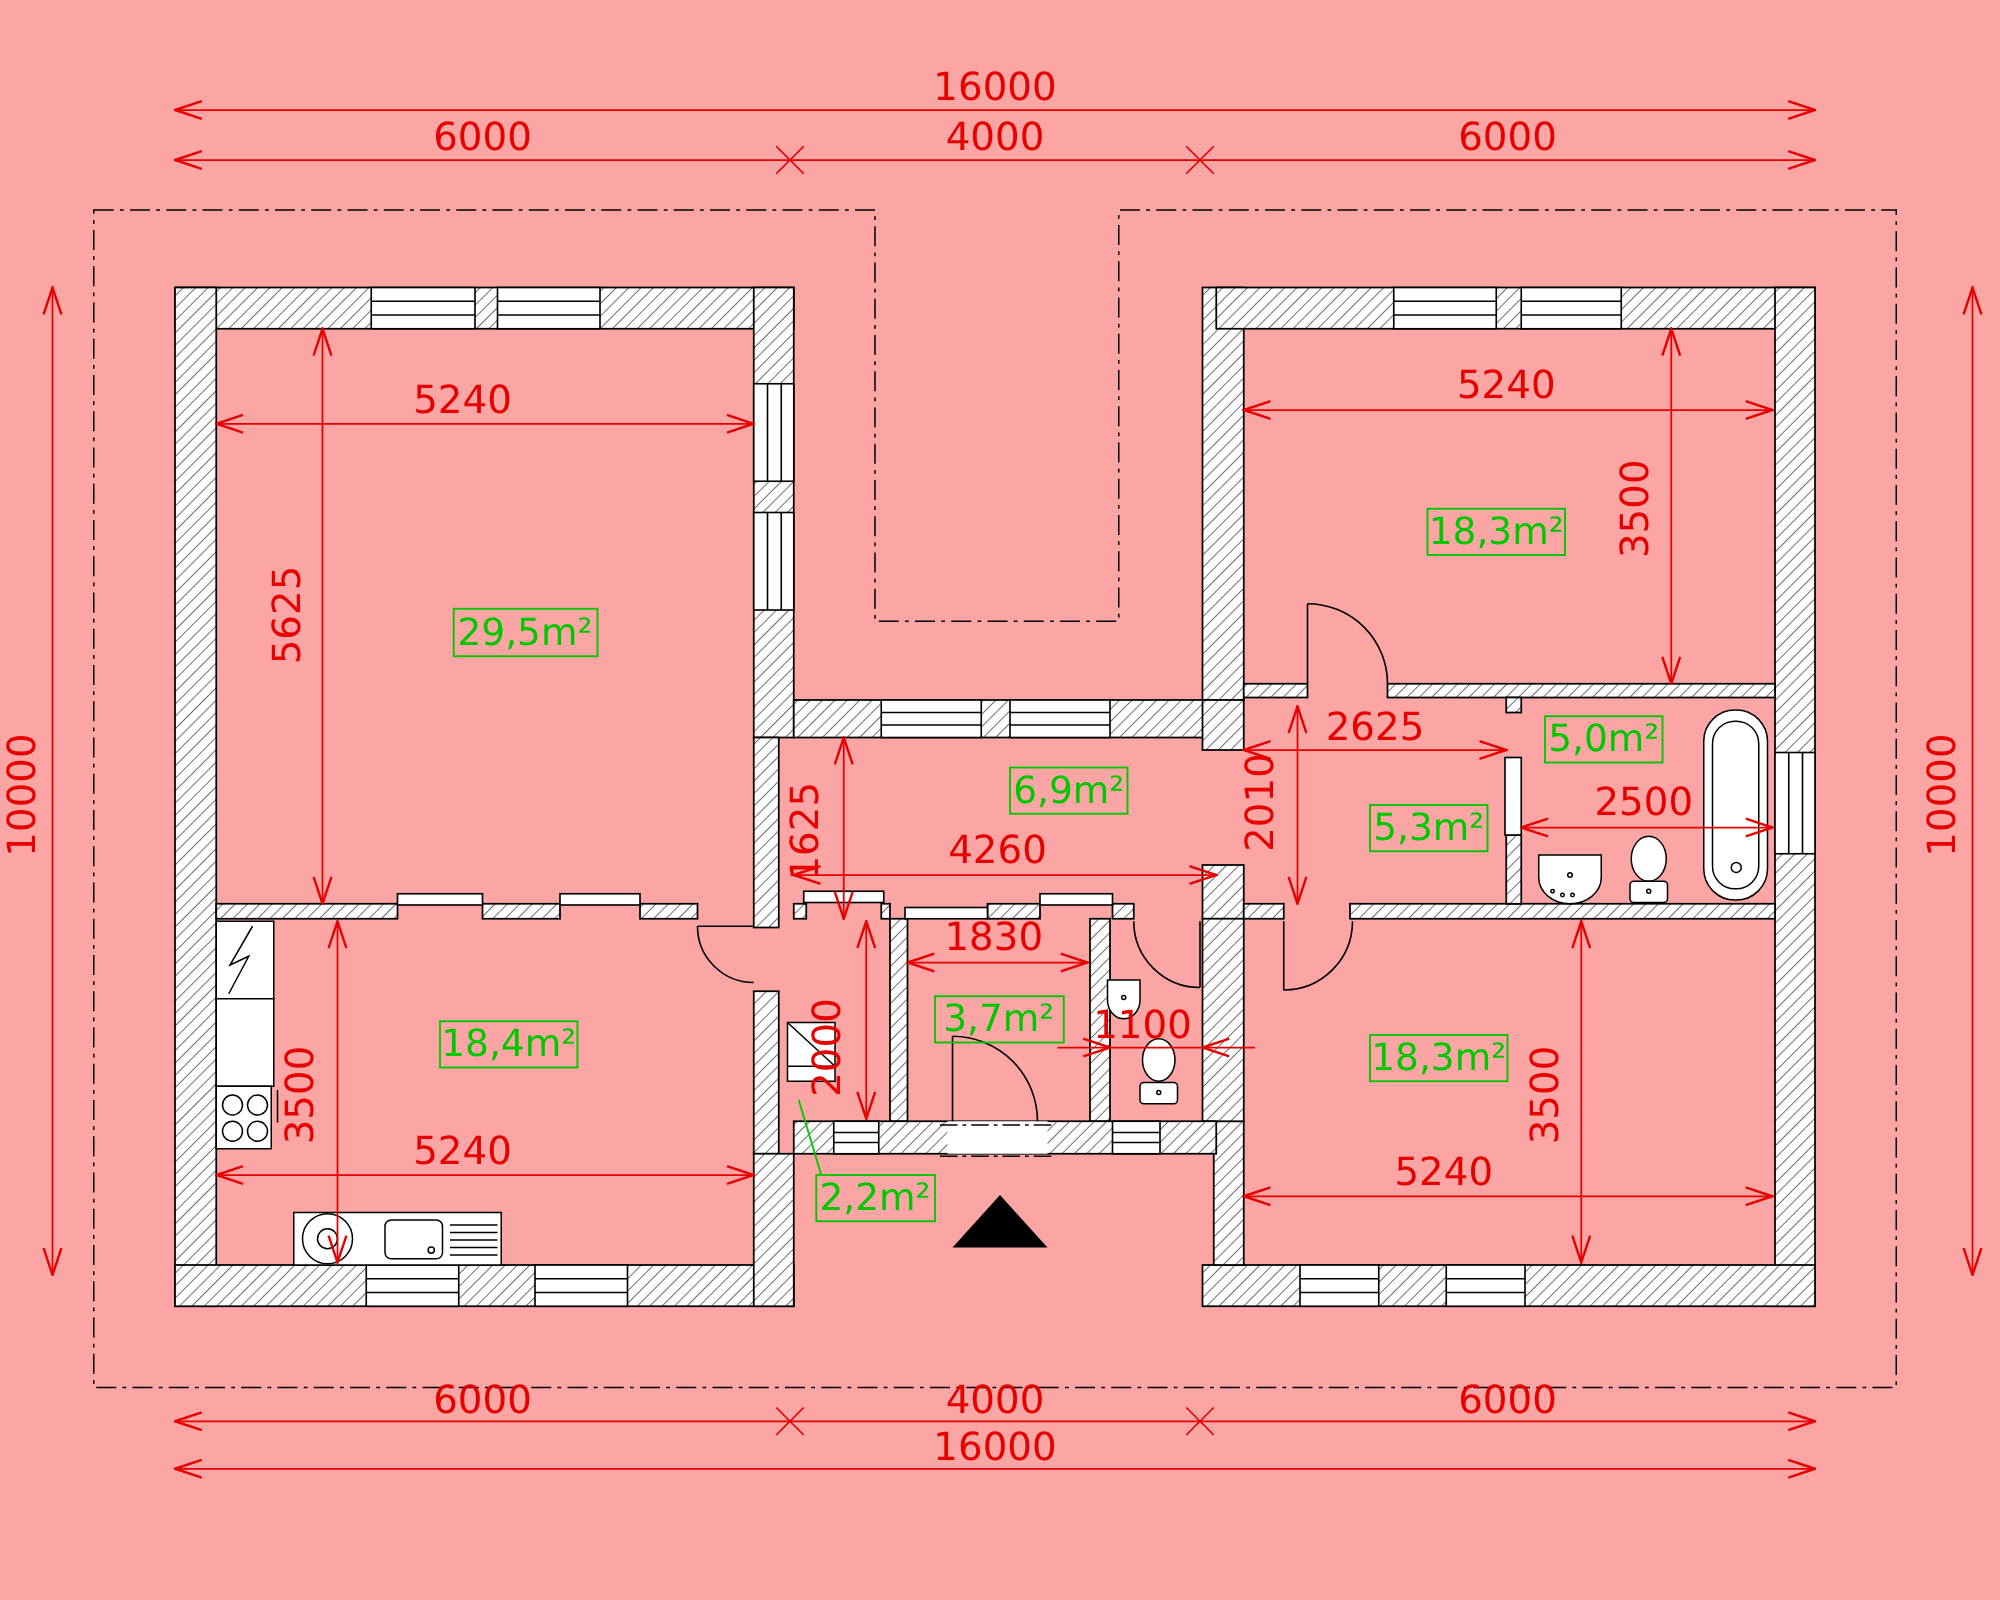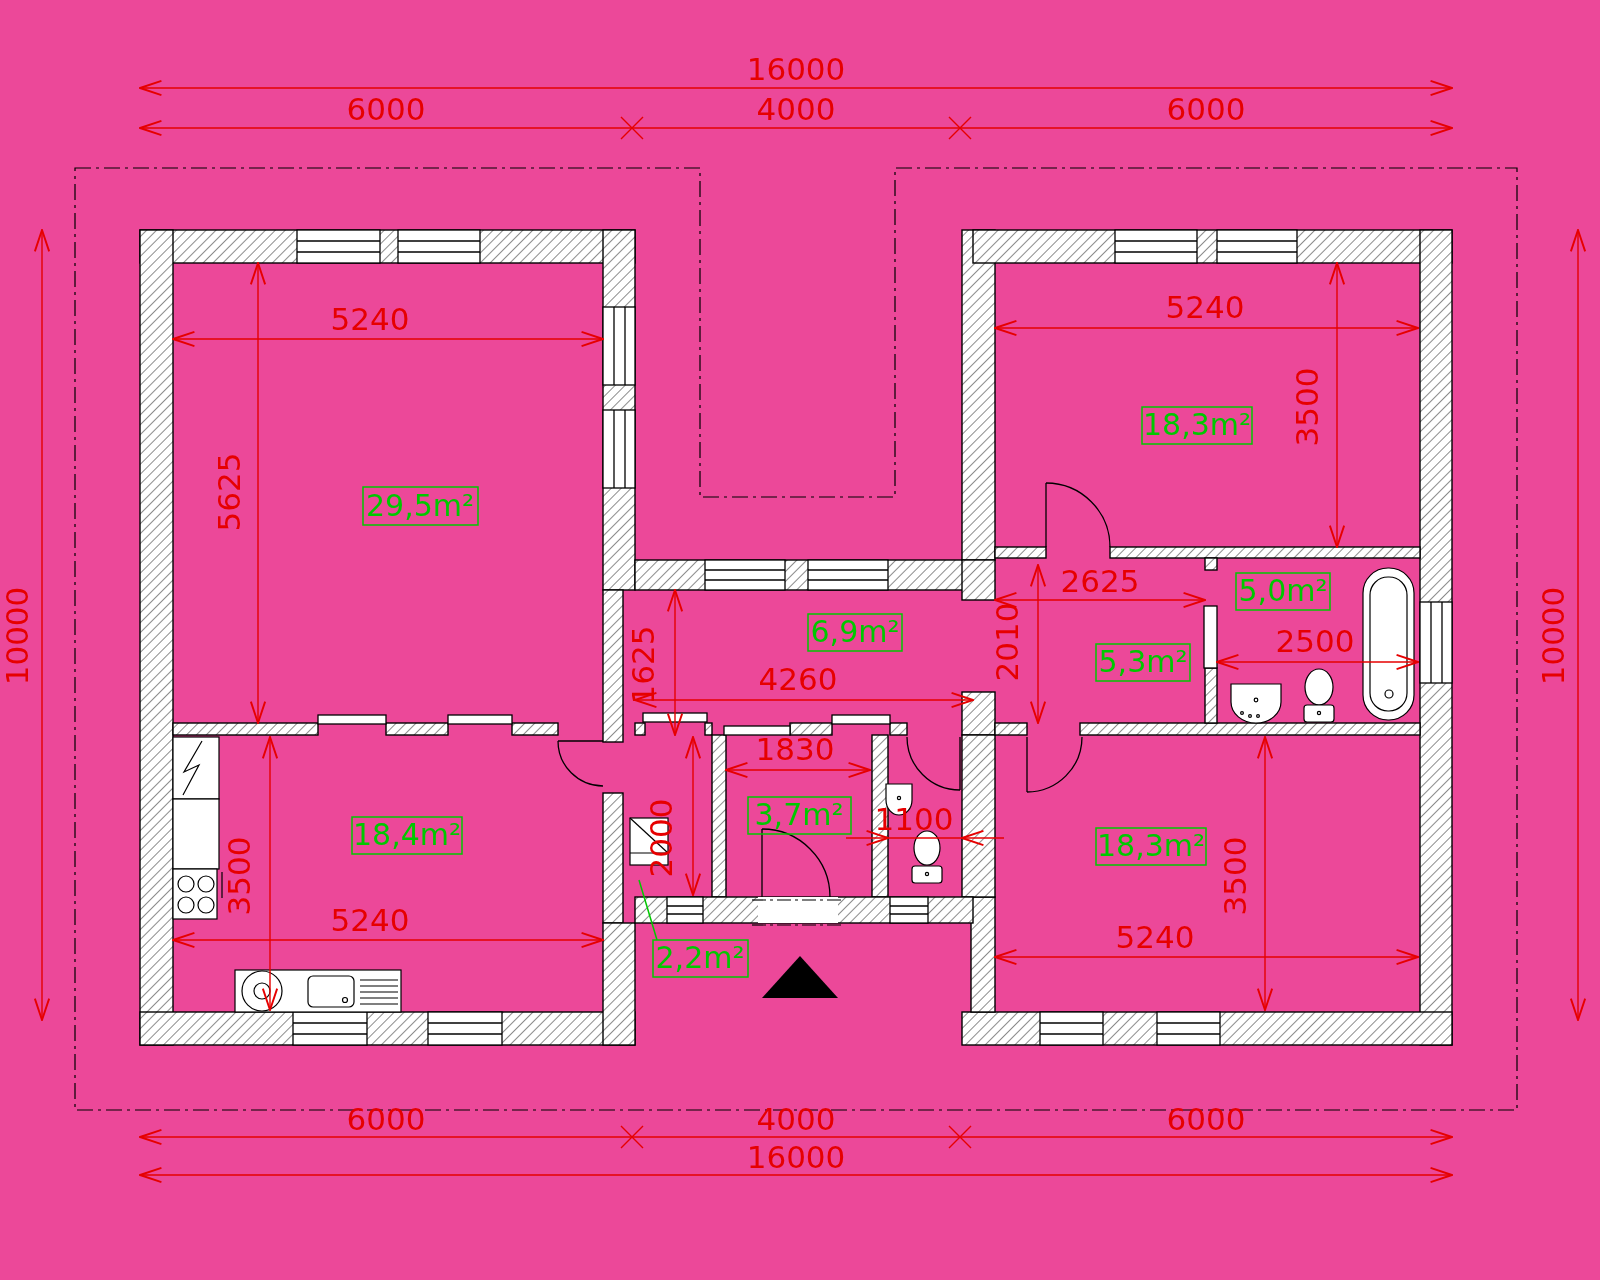--- a/index.html
+++ b/index.html
@@ -1,17 +1,17 @@
 <!DOCTYPE html>
 <html><head>
 <meta charset="utf-8">
 <style>
   html,body{margin:0;padding:0;background:#ffffff;}
   body{font-family:"DejaVu Sans", sans-serif;}
-  #stage{width:1600px;height:1280px;position:relative;background:#ec4899;}
+  #stage{width:1600px;height:1280px;position:relative;background:#fca5a5;}
   svg{display:block;}
   text{font-family:"DejaVu Sans", sans-serif;}
   .dimtxt{fill:#e60000;font-size:31px;}
   .areatxt{fill:#00c800;font-size:30px;}
 </style>
 </head>
 <body>
 
 <div id="stage">
 <svg width="1600" height="1280" viewBox="0 0 1600 1280">

